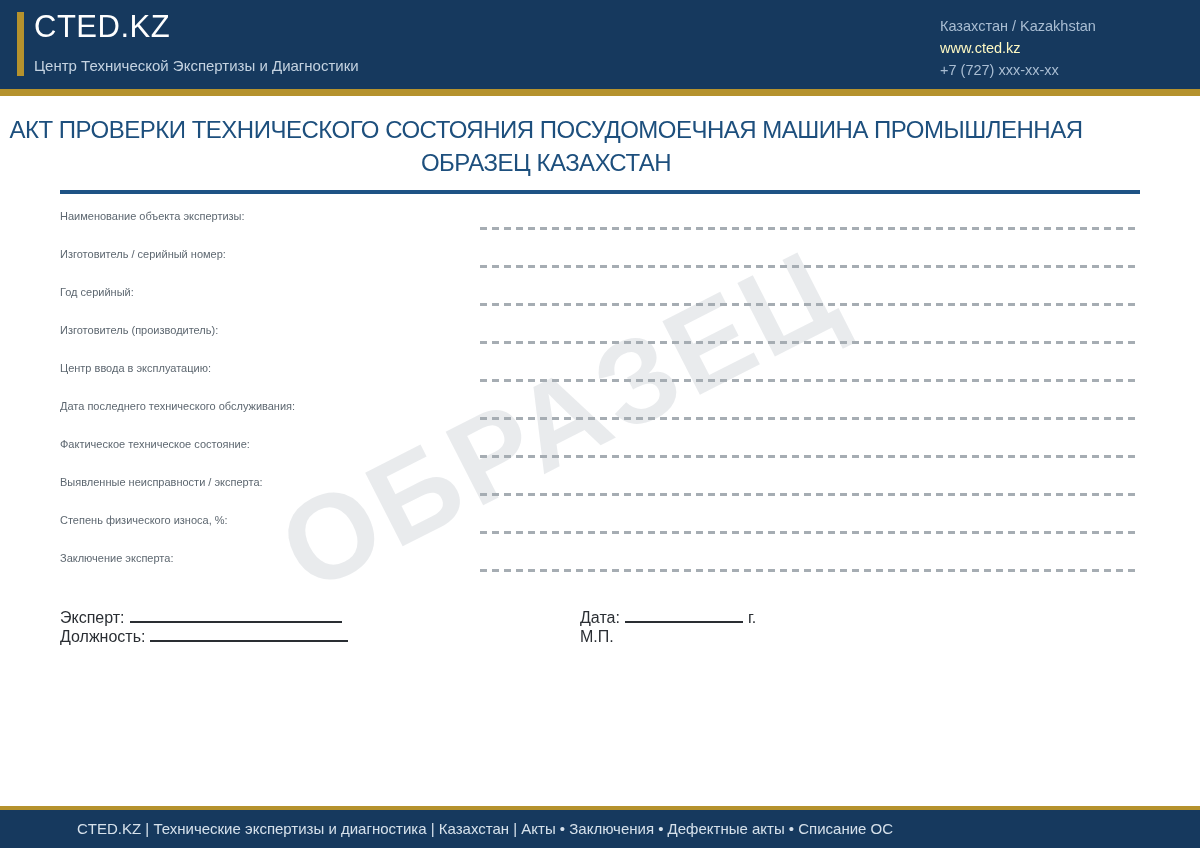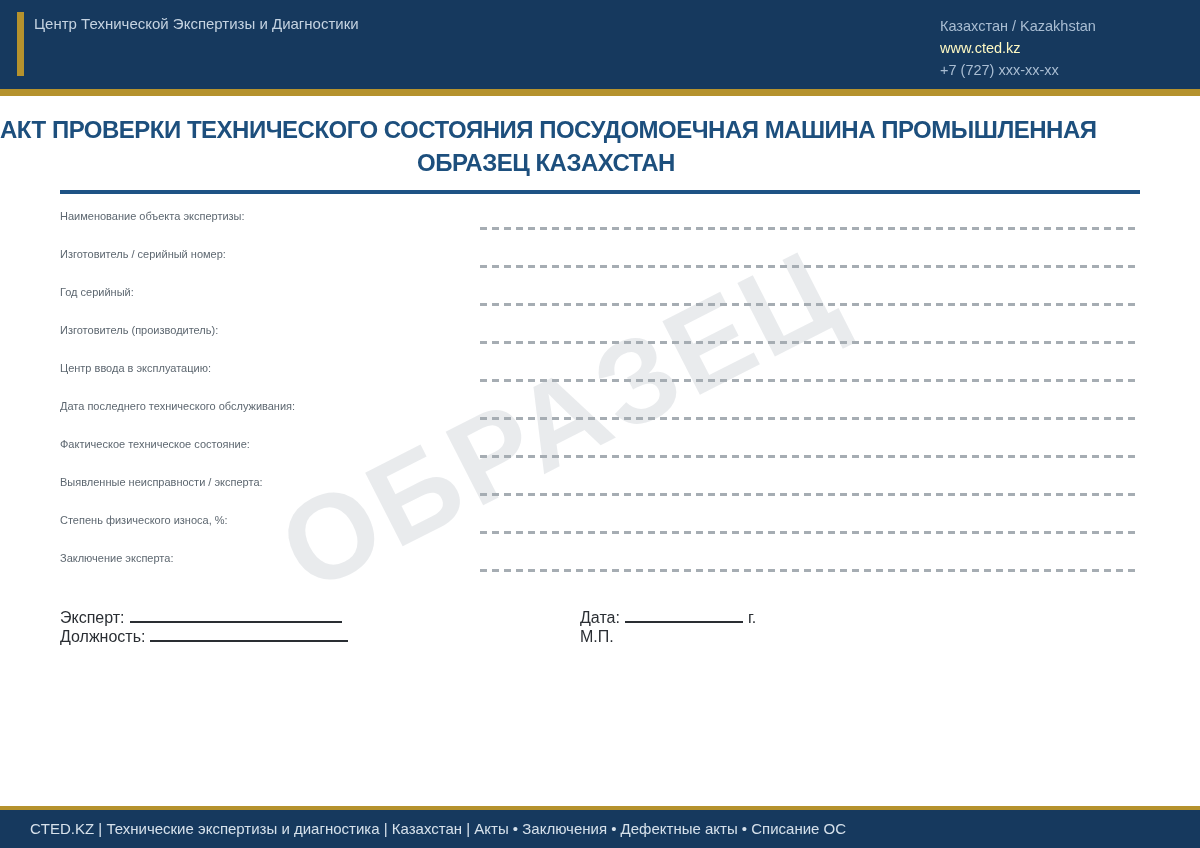--- a/index.html
+++ b/index.html
@@ -17,35 +17,35 @@
   }
   .logo-accent {
     position:absolute; left:17px; top:12px; width:7px; height:64px;
     background:#B5922D;
   }
   .brand { position:absolute; left:34px; top:9px; }
   .logo {
     color:#ffffff; font-size:31px; font-weight:500; letter-spacing:0.5px;
   }
   .tagline {
-    margin-top:6px; color:#C5D3E1; font-size:15px;
+    margin-top:12px; color:#C5D3E1; font-size:15px;
   }
   .header-contact {
     position:absolute; left:940px; top:15px;
     font-size:14.5px; line-height:22px; color:#A9BDD2;
   }
   .header-contact .website { color:#fef9c3; cursor:pointer; }
   .gold-divider {
     position:absolute; top:89px; left:0; width:1200px; height:7px;
     background:#B5922D;
   }
   
   .doc-title {
     position:absolute; top:113px; left:0; width:1092px;
-    text-align:center; color:#1D4F7D; font-weight:700;
+    text-align:center; color:#1D4F7D; font-weight:400;
     font-size:24px; letter-spacing:-0.5px; line-height:33px;
   }
   .doc-title .tl { white-space:nowrap; }
   .title-rule {
     position:absolute; top:190px; left:60px; width:1080px; height:4px;
     background:#1E5385;
   }
   
   .watermark {
     position:absolute; top:350px; left:210px; width:700px;
@@ -84,32 +84,34 @@
   }
   .w215 { width:212px; } .w200 { width:198px; } .w118 { width:118px; }
   
   .footer-gold {
     position:absolute; top:806px; left:0; width:1200px; height:4px;
     background:#B5922D;
   }
   .footer-bar {
     position:absolute; top:810px; left:0; width:1200px; height:38px;
     background:#16395E;
+    padding-left:47px;
   }
   .footer-text {
     padding-left:30px; line-height:38px;
     font-size:15px; color:#D6E1EB;
   }
 </style>
 </head>
 <body>
 
 <div class="header">
   <div class="logo-accent"></div>
   <div class="brand">
+    <div class="logo">CTED.KZ</div>
     <div class="tagline">Центр Технической Экспертизы и Диагностики</div>
   </div>
   <div class="header-contact">
     <div>Казахстан / Kazakhstan</div>
     <div class="website">www.cted.kz</div>
     <div>+7 (727) xxx-xx-xx</div>
   </div>
 </div>
 <div class="gold-divider"></div>
 

